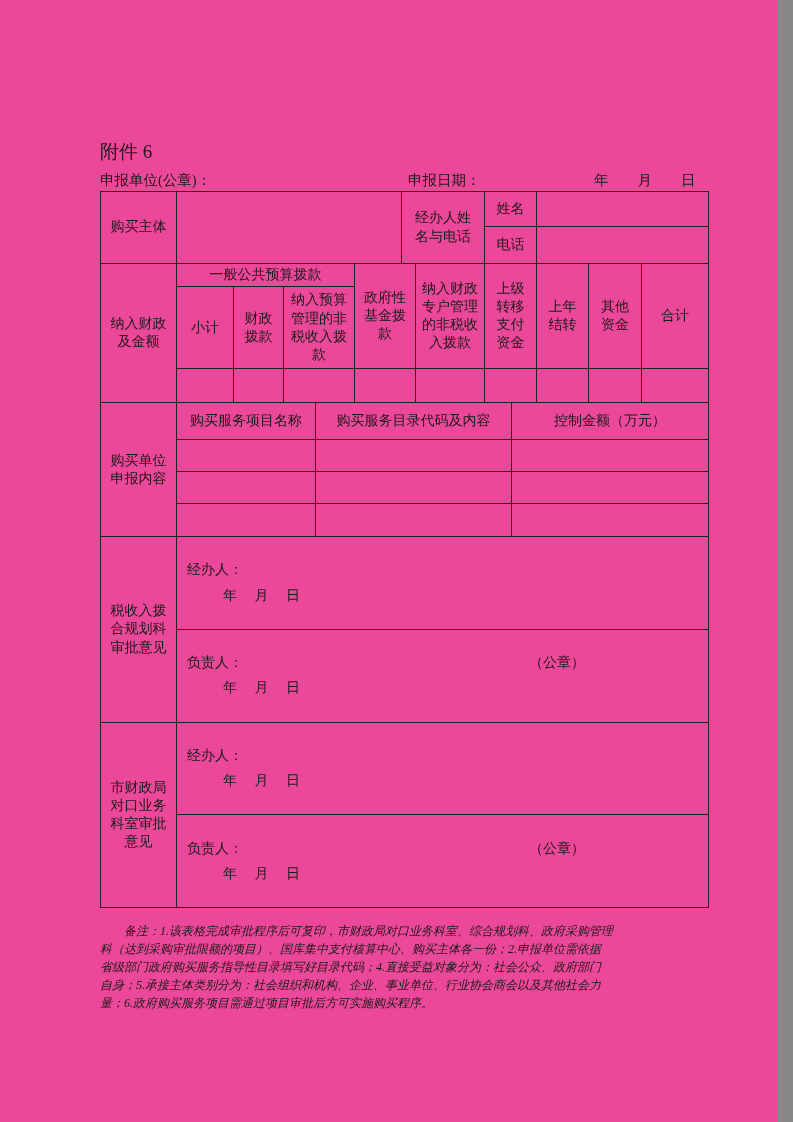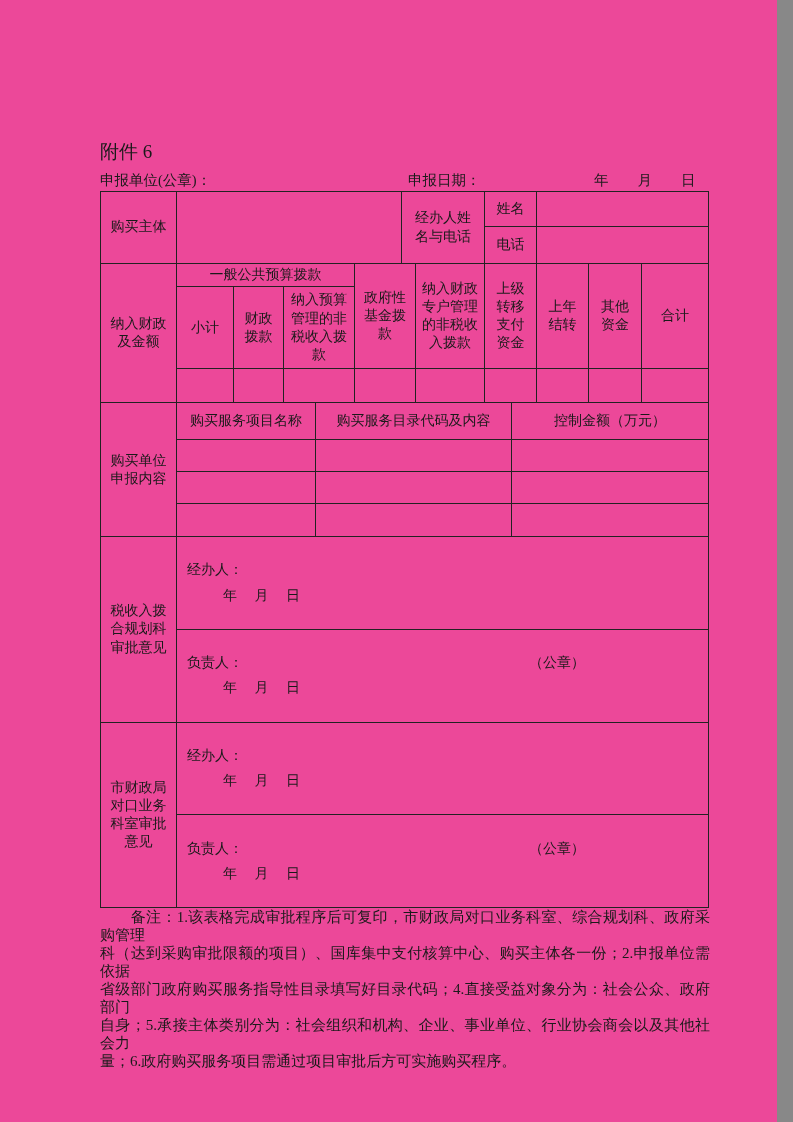--- a/index.html
+++ b/index.html
@@ -32,22 +32,22 @@
   .h33 td{height:33px;} .h47 td{height:47px;} .h63 td{height:63px;}
   .h64 td{height:64px;} .h69 td{height:69px;}
 
   td.sign-cell{text-align:left;padding:6px 10px;}
   .sign-inner{display:flex;flex-direction:column;justify-content:center;height:100%;gap:7px;}
   .sign-line{display:flex;justify-content:space-between;align-items:flex-start;}
   .sign-date{margin-left:36px;white-space:pre;}
   .seal{margin-right:113px;}
 
   .note{
-    width:610px;margin-top:0;font-size:15px;line-height:18px;
-    white-space:pre-line;text-align:justify;
+    width:610px;margin-top:14px;font-size:12px;line-height:18px;
+    white-space:pre-line;text-align:justify;font-style:italic;
   }
 </style>
 </head>
 <body>
 
 <div class="page">
 
   <div class="attachment">附件 6</div>
 
 

